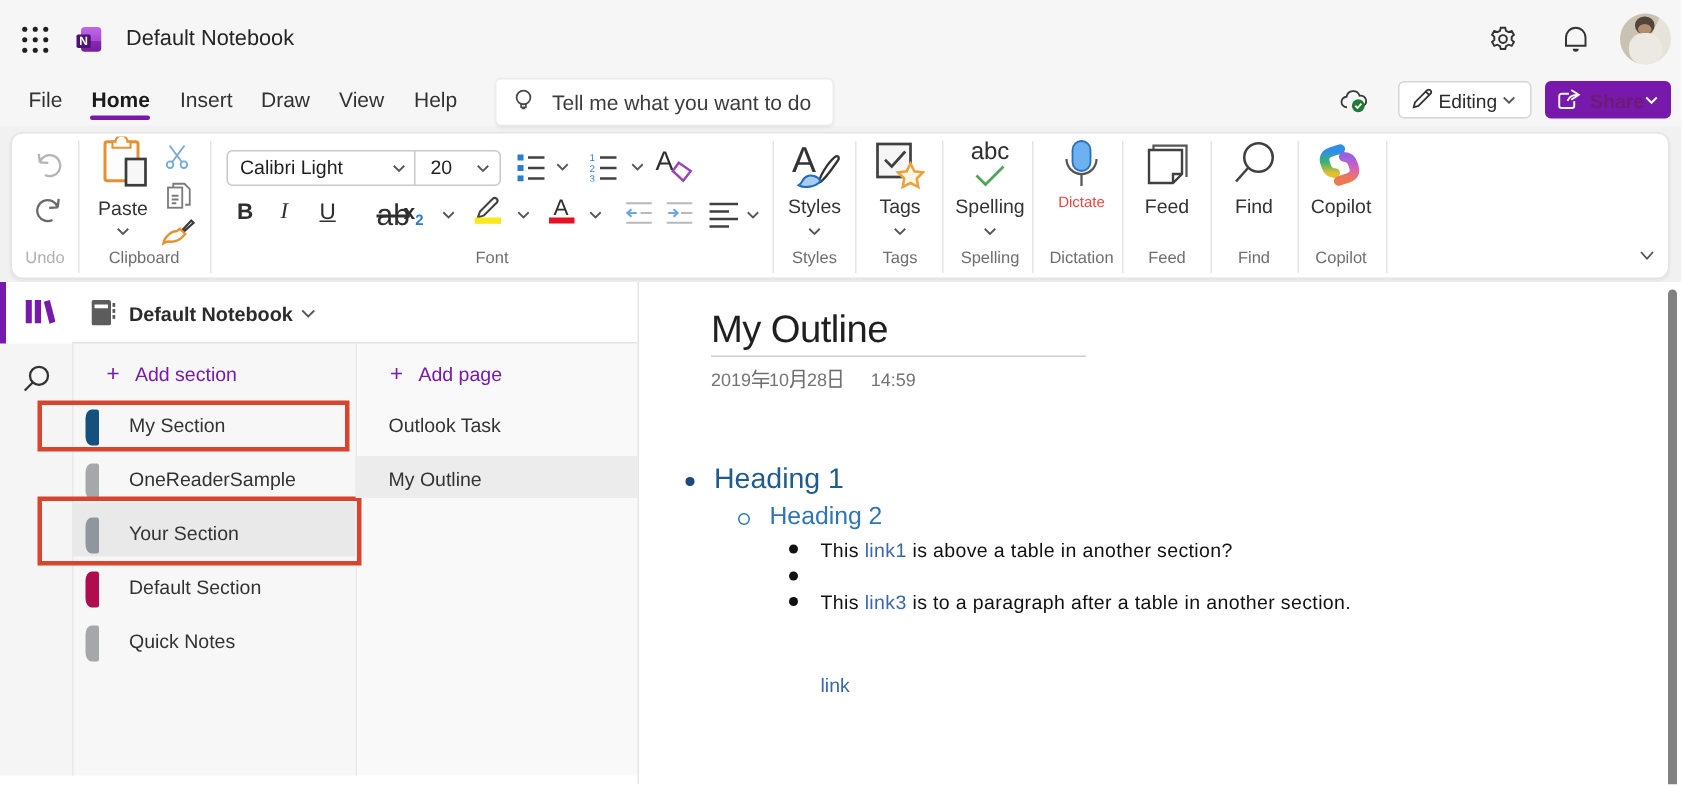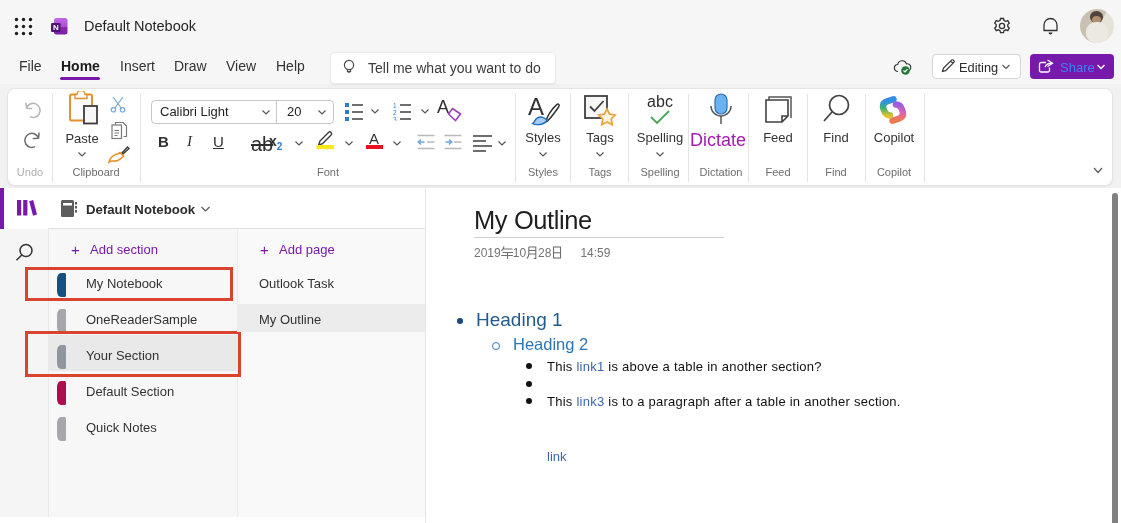--- a/index.html
+++ b/index.html
@@ -110,21 +110,21 @@
   <div class="abs" style="left:959px;top:60px;font-size:12.8px;color:#2a2a2a">Editing</div>
   <svg class="abs" style="left:1001px;top:62px" width="10" height="10" viewBox="0 0 10 10">
       <path class="chev" d="M1.5,3 L5,6.5 L8.5,3"></path>
     </svg>
 
   <div class="abs" style="left:1030px;top:54px;width:84px;height:25px;background:#7719aa;border-radius:4px"></div>
   <svg class="abs" style="left:1038px;top:59px" width="16" height="15" viewBox="0 0 16 15">
     <path fill="none" stroke="#fff" stroke-width="1.3" d="M8,3.5 H3 a1.5,1.5 0 0 0 -1.5,1.5 v6.5 a1.5,1.5 0 0 0 1.5,1.5 h7 a1.5,1.5 0 0 0 1.5,-1.5 v-3"></path>
     <path fill="none" stroke="#fff" stroke-width="1.3" d="M9.5,1 L14.5,4.2 L9.5,7.5 M14,4.2 c-4,0 -6,1.5 -7,4"></path>
   </svg>
-  <div class="abs" style="left:1060px;top:60px;font-size:13px;font-weight:normal;color:#3b82f6">Share</div>
+  <div class="abs" style="left:1060px;top:60px;font-size:13px;font-weight:bold;color:#701a75">Share</div>
   <svg class="abs" style="left:1096px;top:62px" width="10" height="10" viewBox="0 0 10 10">
       <path d="M1.5,3 L5,6.5 L8.5,3" stroke="#fff" stroke-width="1.3" fill="none"></path>
     </svg>
 
   <svg class="abs" style="left:22px;top:101px" width="21" height="20" viewBox="0 0 21 20">
     <path fill="none" stroke="#b4b4b4" stroke-width="1.5" d="M4.5,7 C 6,3.5 10,1.3 13.8,2.9 C 17.8,4.6 19.3,9.5 17.2,13 C 15.4,16 11.5,17.4 8,15.7 M4.5,7.3 L3.9,1.6 M4.5,7.3 L10.2,7.6"></path>
   </svg>
   <svg class="abs" style="left:22px;top:131px" width="21" height="20" viewBox="0 0 21 20">
     <path fill="none" stroke="#6a6a6a" stroke-width="1.5" d="M16.5,7 C 15,3.5 11,1.3 7.2,2.9 C 3.2,4.6 1.7,9.5 3.8,13 C 5.6,16 9.5,17.4 13,15.7 M16.5,7.3 L17.1,1.6 M16.5,7.3 L10.8,7.6"></path>
   </svg>
@@ -285,21 +285,21 @@
       <path class="chev" d="M1.5,2.5 L5,6 L8.5,2.5"></path>
     </svg>
   <div class="grouplabel" style="left:630px;width:60px">Spelling</div>
   <div class="vsep" style="left:688px"></div>
 
   <svg class="abs" style="left:708px;top:93px" width="26" height="32" viewBox="0 0 26 32">
     <rect x="7" y="1" width="12" height="20" rx="6" fill="#6cb2f0" stroke="#2c6fb7" stroke-width="1.2"></rect>
     <path d="M3,13 a10,10 0 0 0 20,0" fill="none" stroke="#555" stroke-width="1.5"></path>
     <path d="M13,23 v8" stroke="#555" stroke-width="1.5"></path>
   </svg>
-  <div class="abs" style="left:690px;top:130px;width:62px;font-size:18px;color:#a21caf">Dictate</div>
+  <div class="abs" style="left:690px;top:130px;width:62px;text-align:center;font-size:10px;color:#ef4444">Dictate</div>
   <div class="grouplabel" style="left:690px;width:62px">Dictation</div>
   <div class="vsep" style="left:748px"></div>
 
   <svg class="abs" style="left:763px;top:94px" width="32" height="32" viewBox="0 0 32 32">
     <path d="M6,6 v-3 h22 v21" fill="none" stroke="#555" stroke-width="1.5"></path>
     <path d="M3,6 h22 v16 l-6,6 h-16 z M25,22 h-6 v6" fill="#fff" stroke="#404040" stroke-width="1.6"></path>
   </svg>
   <div class="abs" style="left:748px;top:130px;width:60px;text-align:center;font-size:13px;color:#333">Feed</div>
   <div class="grouplabel" style="left:748px;width:60px">Feed</div>
   <div class="vsep" style="left:807px"></div>
@@ -370,21 +370,21 @@
   </svg>
   <div class="abs" style="left:86px;top:202px;font-size:13.2px;font-weight:bold;color:#2b2b2b">Default Notebook</div>
   <svg class="abs" style="left:200px;top:204px" width="11" height="10" viewBox="0 0 11 10">
       <path class="chev" d="M1.5,3 L5.5,7 L9.5,3"></path>
     </svg>
 
   <div class="abs" style="left:71px;top:241px;font-size:15px;color:#7719aa">+</div>
   <div class="abs" style="left:90px;top:242px;font-size:13px;color:#7719aa">Add section</div>
   <div class="secrow" style="left:48px;top:266px">
     <div class="tab" style="background:#15517f"></div>
-    <div class="txt">My Notebook</div>
+    <div class="txt">My Section</div>
   </div>
   <div class="secrow" style="left:48px;top:302px">
     <div class="tab" style="background:#a5a7aa"></div>
     <div class="txt">OneReaderSample</div>
   </div>
   <div class="abs" style="left:48px;top:335px;width:189px;height:36px;background:#e9e9e9"></div>
   <div class="secrow" style="left:48px;top:338px">
     <div class="tab" style="background:#8f969d"></div>
     <div class="txt">Your Section</div>
   </div>

